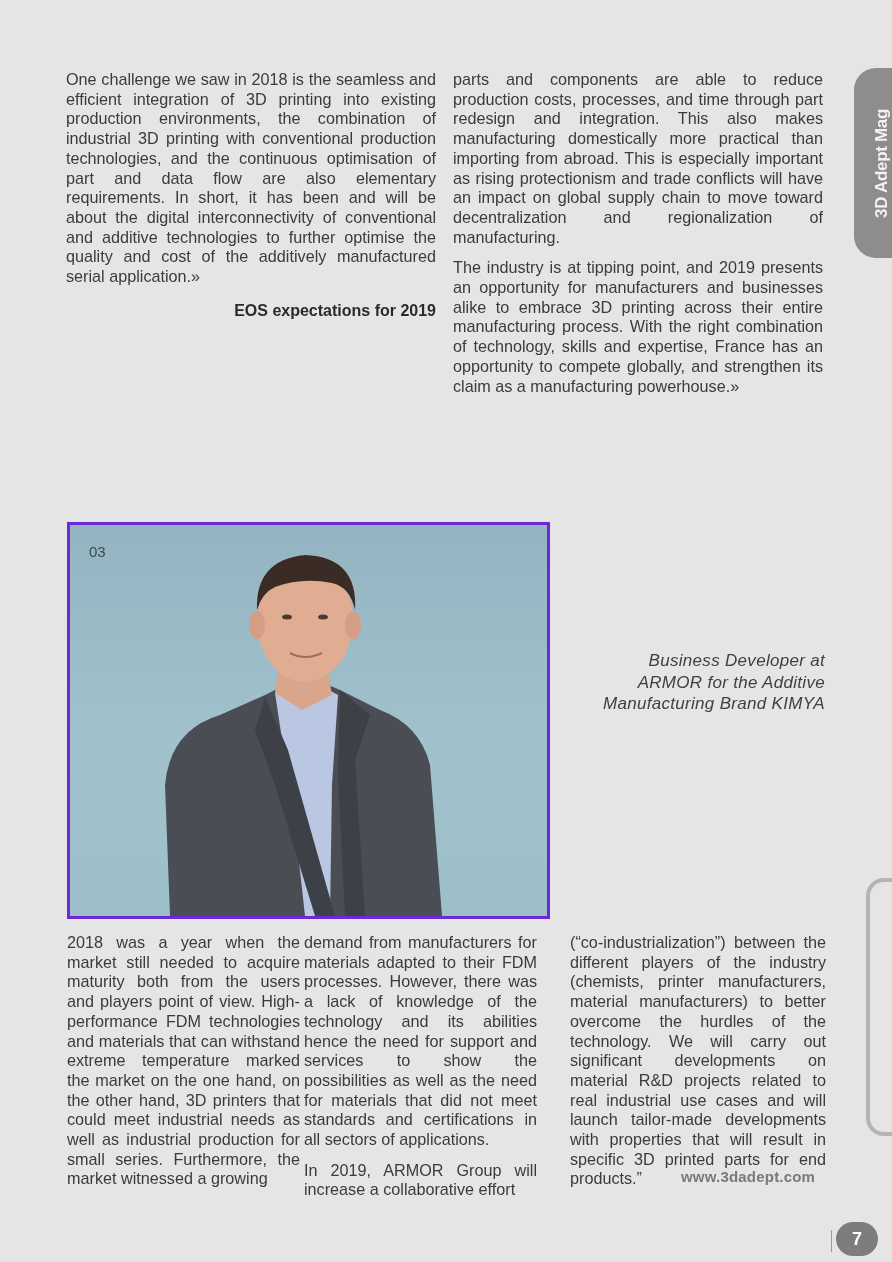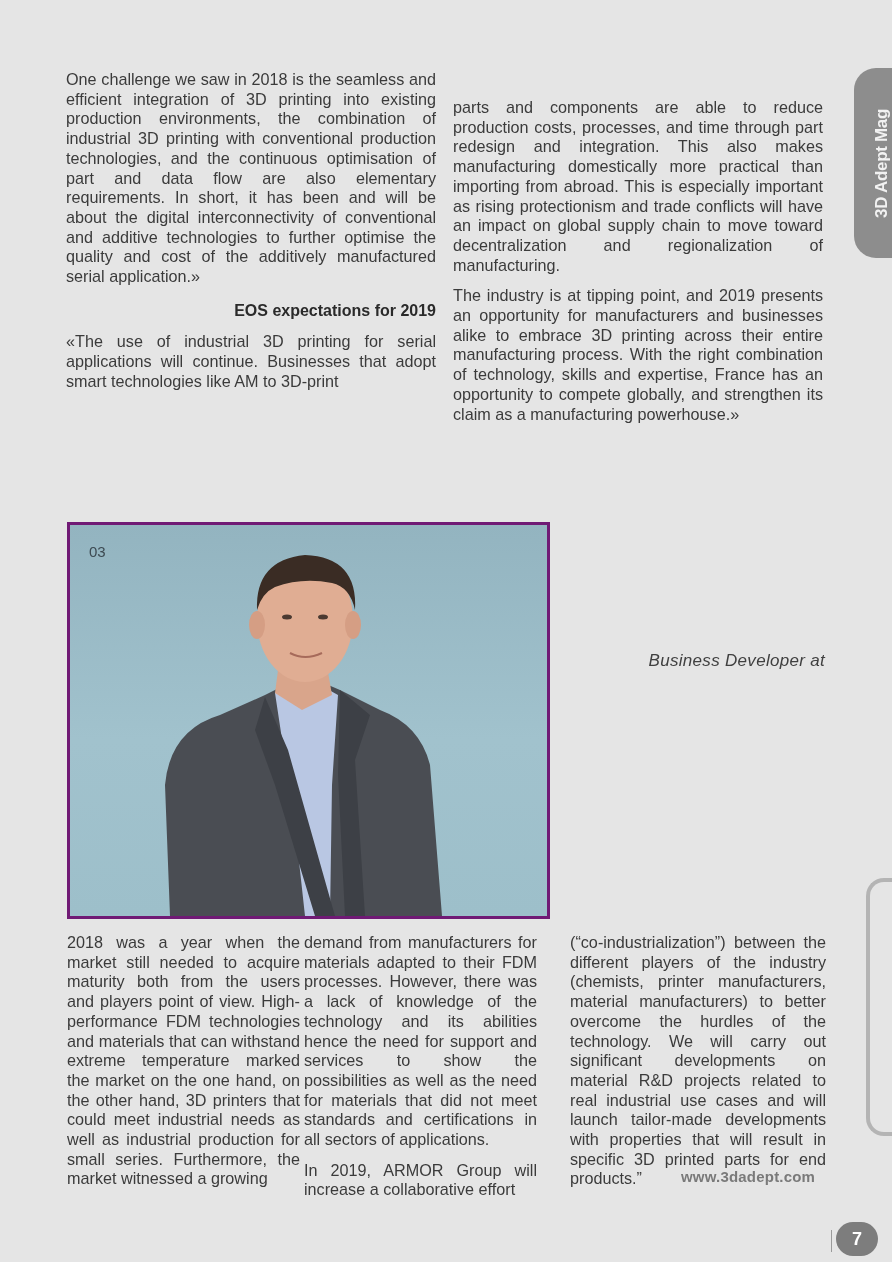--- a/index.html
+++ b/index.html
@@ -8,21 +8,21 @@
     background: #e5e5e5; color: #3a3a3a;
     font-family: "Liberation Sans", sans-serif;
   }
   .col {
     position: absolute; font-size: 16.2px; line-height: 19.7px;
     text-align: justify; color: #3b3b3b;
   }
   .col p { margin: 0 0 11px 0; }
   .col p:last-child { margin-bottom: 0; }
   #col-top-left { left: 66px; top: 70px; width: 370px; }
-  #col-top-right { left: 453px; top: 70px; width: 370px; margin-top: 28px; }
+  #col-top-right { left: 453px; top: 70px; width: 370px; }
   .subhead {
     font-weight: bold; font-size: 16px; color: #2a2a2a;
     margin: 14px 0 12px 5px !important; text-align: right;
   }
   #side-tab {
     position: absolute; left: 854px; top: 68px; width: 60px; height: 190px;
     background: #8d8d8d; border-radius: 22px 0 0 22px;
   }
   #side-tab-label {
     position: absolute; left: 872px; top: 218px;
@@ -30,21 +30,21 @@
     color: #f2f2f2; font-weight: bold; font-size: 17px; white-space: nowrap;
     letter-spacing: -0.3px;
   }
   #side-tab-outline {
     position: absolute; left: 866px; top: 878px; width: 40px; height: 258px;
     border: 4px solid #b4b4b4; border-right: none; border-radius: 18px 0 0 18px;
     box-sizing: border-box;
   }
   #photo-frame {
     position: absolute; left: 67px; top: 522px; width: 483px; height: 397px;
-    background: #701a75; box-sizing: border-box; padding: 3px;
+    background: #6d28d9; box-sizing: border-box; padding: 3px;
   }
   #photo {
     width: 477px; height: 391px; position: relative; overflow: hidden;
     background: linear-gradient(180deg, #93b4c0 0%, #a1c2cd 55%, #9dbfca 100%);
   }
   #photo-number {
     position: absolute; left: 19px; top: 18px; font-size: 15px; color: #3d4a52;
   }
   #photo svg { position: absolute; left: 0; top: 0; }
   #caption {
@@ -71,21 +71,20 @@
 </style>
 </head>
 <body>
 
 <div id="side-tab"></div>
 <div id="side-tab-label">3D Adept Mag</div>
 
 <div id="col-top-left" class="col">
   <p>One challenge we saw in 2018 is the seamless and efficient integration of 3D printing into existing production environments, the combination of industrial 3D printing with conventional production technologies, and the continuous optimisation of part and data flow are also elementary requirements. In short, it has been and will be about the digital interconnectivity of conventional and additive technologies to further optimise the quality and cost of the additively manufactured serial application.»</p>
   <p class="subhead">EOS expectations for 2019</p>
-  <p>«The use of industrial 3D printing for serial applications will continue. Businesses that adopt smart technologies like AM to 3D-print</p>
 </div>
 
 <div id="col-top-right" class="col">
   <p>parts and components are able to reduce production costs, processes, and time through part redesign and integration. This also makes manufacturing domestically more practical than importing from abroad. This is especially important as rising protectionism and trade conflicts will have an impact on global supply chain to move toward decentralization and regionalization of manufacturing.</p>
   <p>The industry is at tipping point, and 2019 presents an opportunity for manufacturers and businesses alike to embrace 3D printing across their entire manufacturing process. With the right combination of technology, skills and expertise, France has an opportunity to compete globally, and strengthen its claim as a manufacturing powerhouse.»</p>
 </div>
 
 <div id="photo-frame">
   <div id="photo">
     <svg width="477" height="391" viewBox="0 0 477 391">
@@ -110,20 +109,22 @@
       <ellipse cx="253" cy="92" rx="5" ry="2.5" fill="#4b3a32"></ellipse>
 
       <path d="M220 128 Q235 136 252 128" stroke="#a66a5a" stroke-width="2" fill="none"></path>
     </svg>
     <div id="photo-number">03</div>
   </div>
 </div>
 
 <div id="caption">
   <div>Business Developer at</div>
+  <div>ARMOR for the Additive</div>
+  <div>Manufacturing Brand KIMYA</div>
 </div>
 
 <div id="side-tab-outline"></div>
 
 <div id="col-b1" class="col col3">
   <p>2018 was a year when the market still needed to acquire maturity both from the users and players point of view. High-performance FDM technologies and materials that can withstand extreme temperature marked the market on the one hand, on the other hand, 3D printers that could meet industrial needs as well as industrial production for small series. Furthermore, the market witnessed a growing</p>
 </div>
 <div id="col-b2" class="col col3">
   <p>demand from manufacturers for materials adapted to their FDM processes. However, there was a lack of knowledge of the technology and its abilities hence the need for support and services to show the possibilities as well as the need for materials that did not meet standards and certifications in all sectors of applications.</p>
   <p>In 2019, ARMOR Group will increase a collaborative effort</p>

